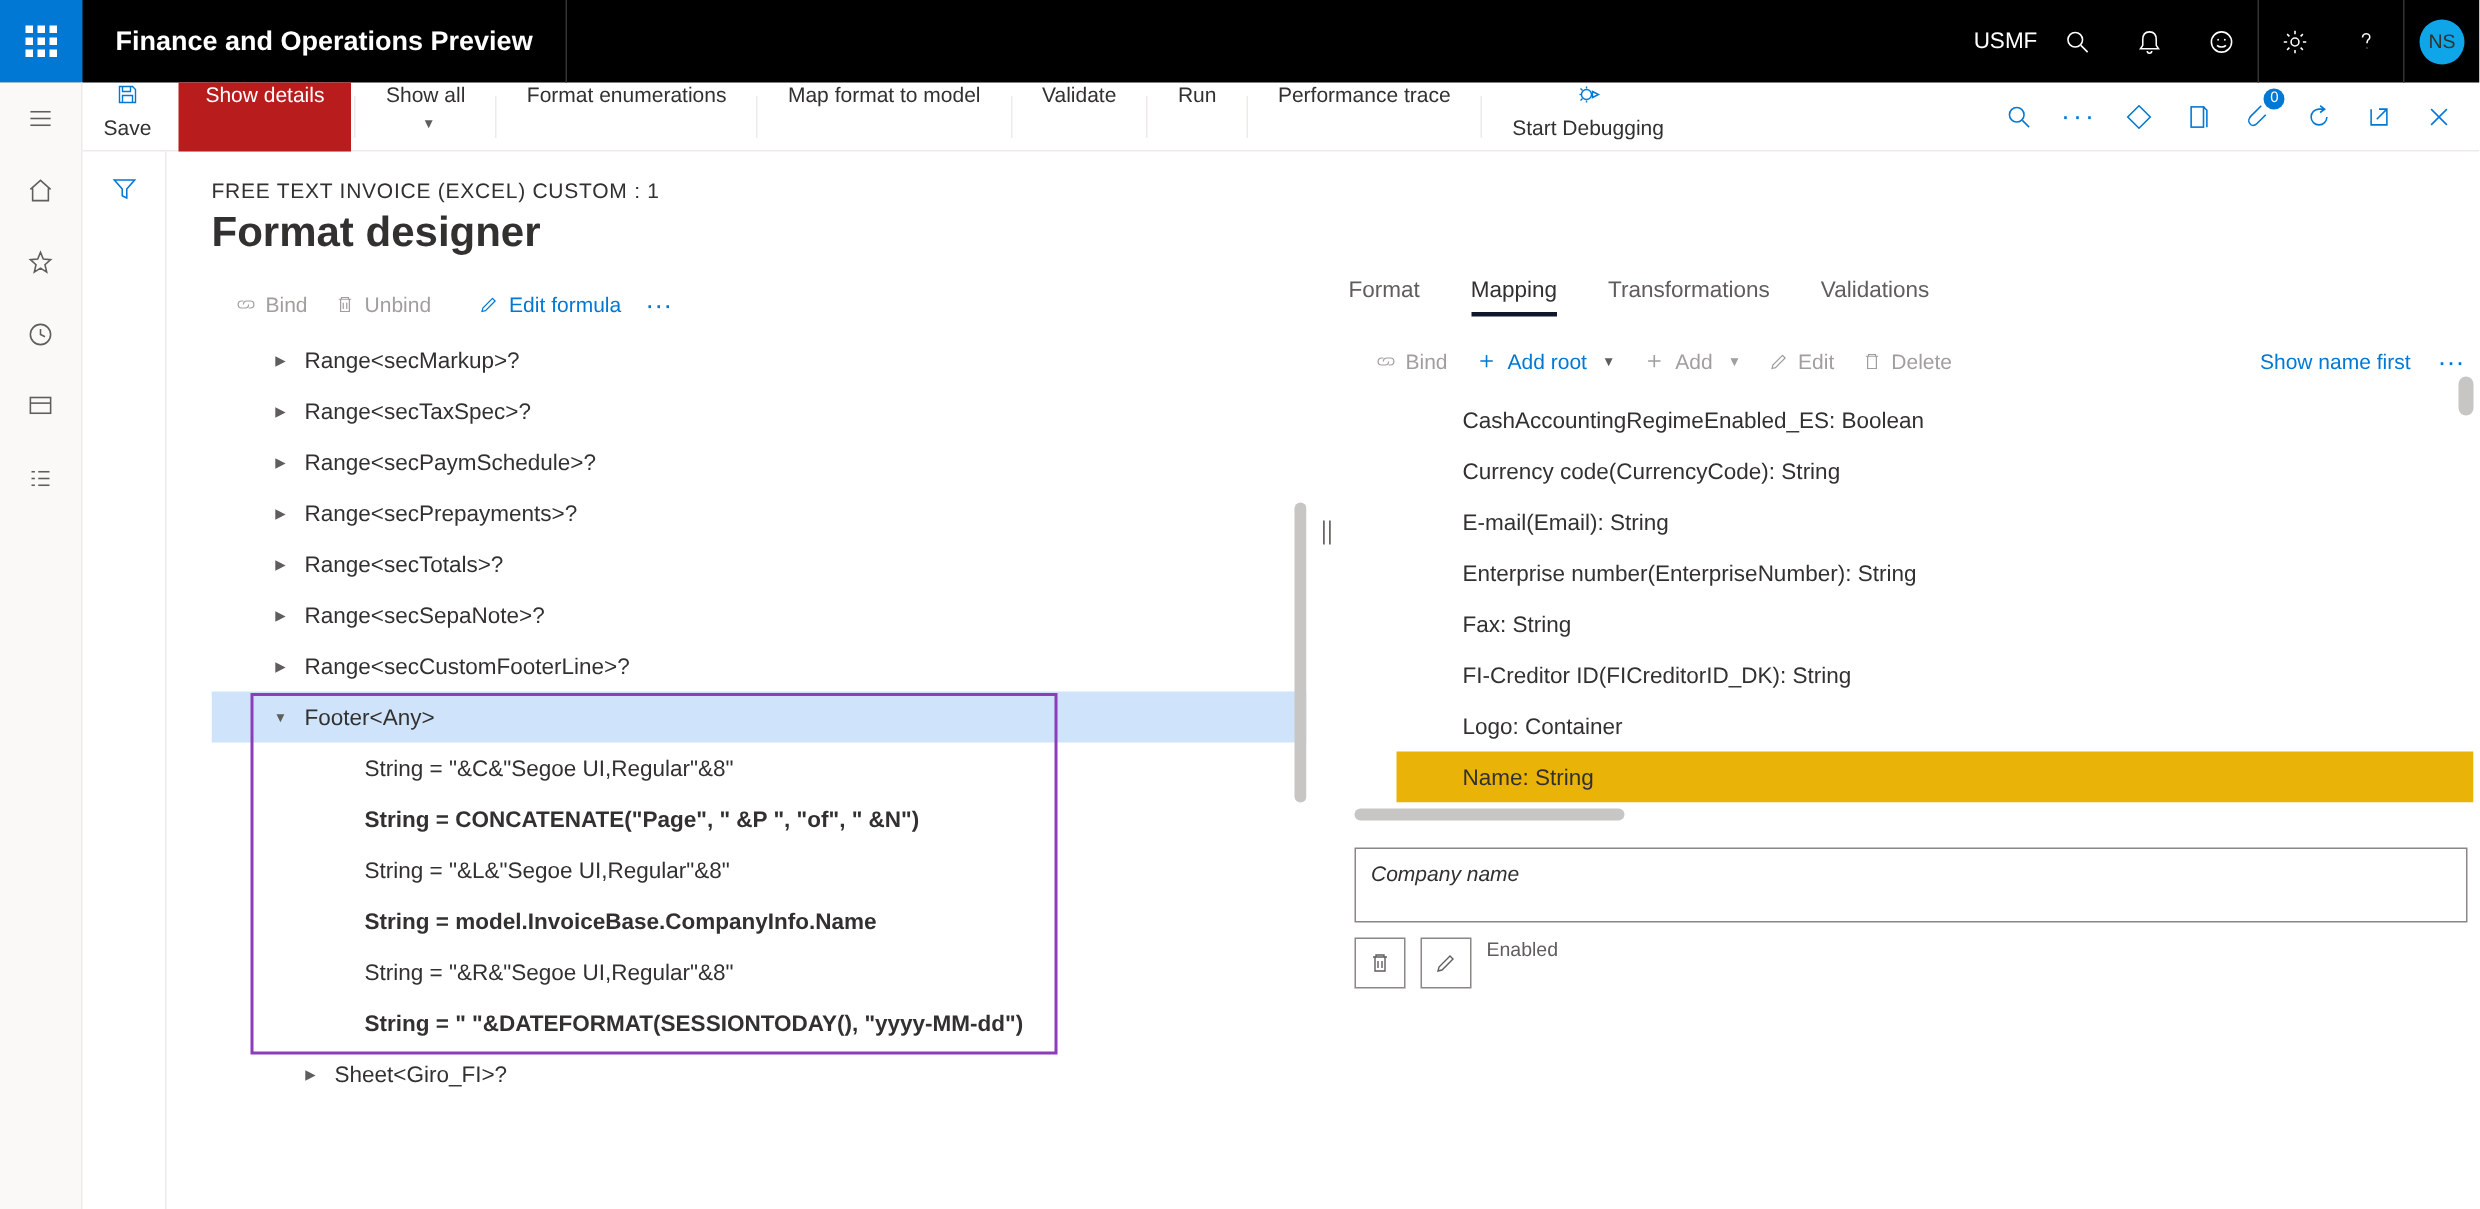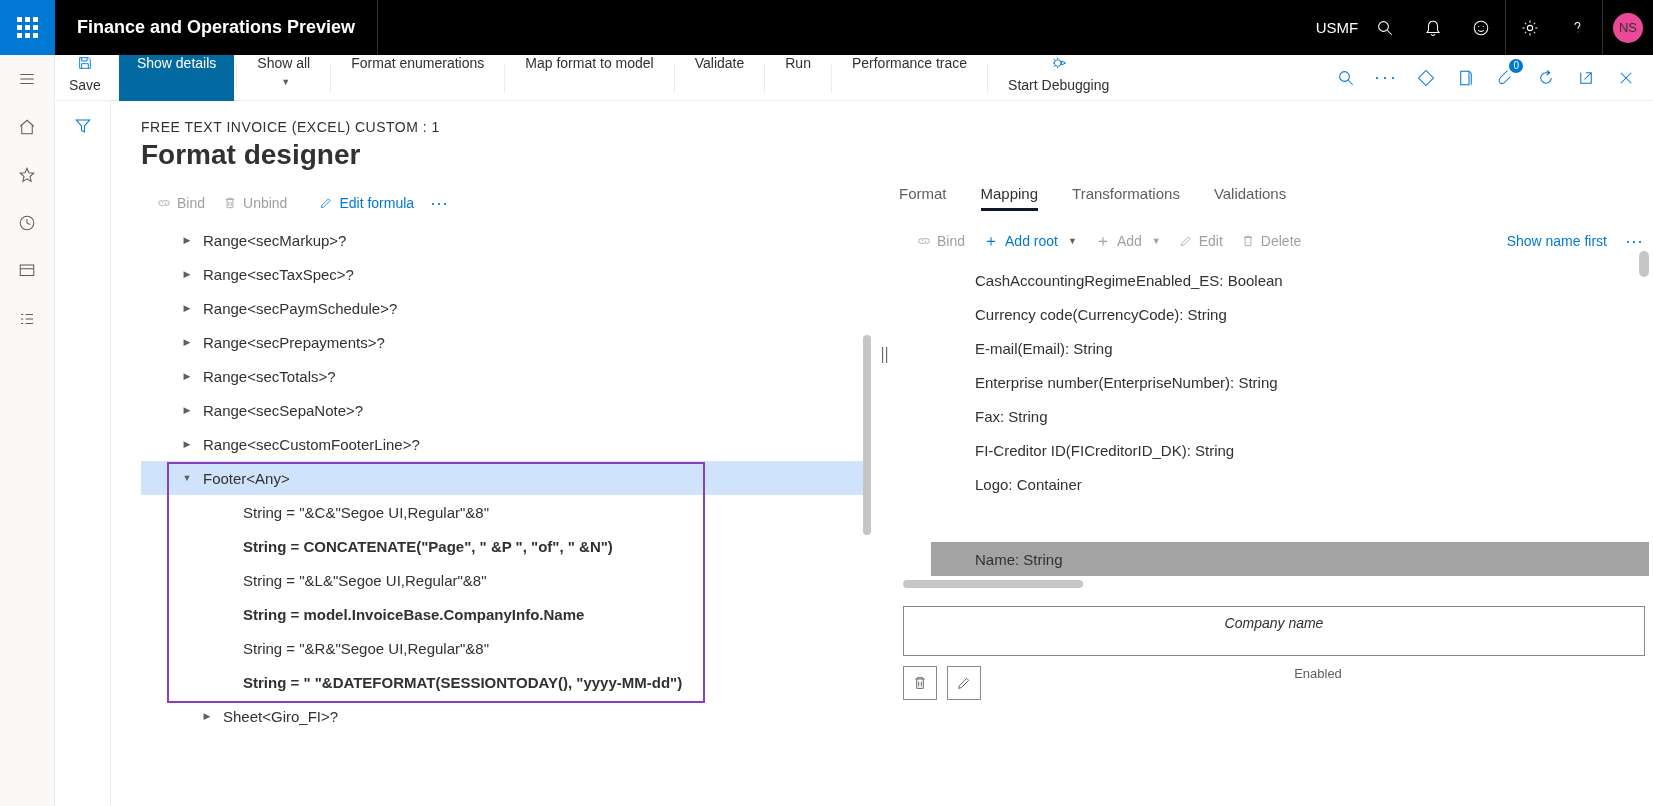--- a/index.html
+++ b/index.html
@@ -7,54 +7,54 @@
   .black-bar { display:flex; align-items:center; height:55px; background:#000; color:#fff; }
   .waffle-btn { width:55px; height:55px; display:flex; align-items:center; justify-content:center; background:#0078d4; }
   .waffle-grid { display:grid; grid-template-columns:repeat(3,5px); grid-template-rows:repeat(3,5px); gap:3px;}
   .waffle-grid span { background:#fff; width:5px; height:5px; }
   .app-title { padding:0 22px; font-size:18px; font-weight:600; border-right:1px solid #333; height:100%; display:flex; align-items:center;}
   .bb-spacer { flex:1; }
   .bb-right { display:flex; align-items:center; height:100%;}
   .bb-item { width:48px; height:55px; display:flex; align-items:center; justify-content:center; color:#fff; }
   .bb-text { padding:0 12px; font-size:15px; }
   .bb-sep { width:1px; height:55px; background:#333;}
-  .avatar { width:30px; height:30px; border-radius:50%; background:#ec4899; color:#323130; display:flex; align-items:center; justify-content:center; font-size:13px; font-weight:500; margin:0 10px;}
+  .avatar { width:30px; height:30px; border-radius:50%; background:#0ea5e9; color:#323130; display:flex; align-items:center; justify-content:center; font-size:13px; font-weight:500; margin:0 10px;}
   .icon-svg { width:18px; height:18px; }
   .stroke-white { stroke:#fff; fill:none; stroke-width:1.4;}
   .stroke-blue  { stroke:#0078d4; fill:none; stroke-width:1.4;}
   .stroke-gray  { stroke:#605e5c; fill:none; stroke-width:1.4;}
   .fill-white { fill:#fff;}
   
   .shell { display:flex; height:calc(100vh - 55px);}
   .left-rail { width:55px; background:#faf9f8; border-right:1px solid #edebe9; display:flex; flex-direction:column; align-items:center; padding-top:0;}
   .rail-item { width:55px; height:48px; display:flex; align-items:center; justify-content:center; color:#605e5c;}
   
   .main { flex:1; display:flex; flex-direction:column; min-width:0;}
   .action-bar { height:46px; border-bottom:1px solid #edebe9; display:flex; align-items:center; padding:0 0 0 0;}
   .ab-item { padding:0 18px; height:46px; display:flex; align-items:center; gap:6px; color:#323130; font-size:14px; white-space:nowrap;flex-direction:column;}
-  .ab-item.primary { background:#0369a1; color:#fff; }
+  .ab-item.primary { background:#b91c1c; color:#fff; }
   .ab-sep { width:1px; height:28px; background:#edebe9; margin:0 2px;}
   .ab-right { margin-left:auto; display:flex; align-items:center; padding-right:8px; gap:2px;}
   .ab-right .ab-icon-btn { width:38px; height:46px; display:flex; align-items:center; justify-content:center; position:relative;}
   .ab-save-icon { width:16px; height:16px;}
   
   .content { flex:1; display:flex; min-height:0;}
   .filter-col { width:56px; border-right:1px solid #edebe9; display:flex; justify-content:center; padding-top:16px;}
   
   .workspace { flex:1; display:flex; flex-direction:column; min-width:0; padding:18px 0 0 30px;}
   .breadcrumb-text { font-size:14px; color:#323130; letter-spacing:0.5px;}
   .page-title { font-size:28px; font-weight:600; margin:4px 0 14px 0;}
   
   .tool-row { display:flex; align-items:center; gap:2px; padding:6px 0 8px 8px;}
   .tool-btn { display:flex; align-items:center; gap:6px; padding:4px 8px; color:#323130;}
   .tool-btn.disabled { color:#a19f9d;}
   .tool-btn.link { color:#0078d4;}
   .ellipsis { color:#0078d4; font-size:18px; padding:0 6px;}
   
-  .split { flex:1; display:flex; min-height:0;text-align:center;}
+  .split { flex:1; display:flex; min-height:0;}
   .left-pane { width:730px; min-width:730px; overflow:hidden; position:relative;}
   .tree { font-size:15px; padding-top:0;}
   .tree-row { display:flex; align-items:center; height:34px; position:relative; white-space:nowrap;}
   .tree-row.selected { background:#cfe4fa;}
   .expand-caret { width:12px; display:inline-flex; justify-content:center; font-size:10px; color:#605e5c; margin-right:10px;}
   .expand-caret.open::before { content:"▼"; font-size:9px;}
   .expand-caret.closed::before { content:"▶"; font-size:9px; color:#605e5c;}
   .tree-label { }
   .tree-label.bold { font-weight:600;}
   .left-scroll { position:absolute; right:0; top:150px; width:8px; height:200px; background:#c8c6c4; border-radius:4px;}
@@ -67,21 +67,21 @@
   .tab { padding-bottom:6px; }
   .tab.active { color:#323130; border-bottom:3px solid #0f172a; font-weight:400;}
   
   .map-tool { display:flex; align-items:center; gap:6px; padding:8px 0 10px 12px;}
   .map-tool .tool-btn { padding:4px 6px;}
   .map-tool .link-blue { color:#0078d4;}
   .map-tool .spacer { flex:1;}
   
   .map-list { flex:0 0 auto; overflow:hidden; padding-left:32px; font-size:15px;}
   .map-row { display:flex; align-items:center; height:34px; padding-left:44px; }
-  .map-row.selected { background:#a3a3a3;margin-top:41px;}
+  .map-row.selected { background:#eab308;}
   .map-row .expand-caret { margin-right:12px;}
   .map-row.has-caret { padding-left:20px;}
   .h-scroll { height:8px; background:#c8c6c4; border-radius:4px; margin:4px 0 12px 4px; width:180px;}
   .v-scroll-right { position:absolute; right:4px; top:66px; width:10px; height:26px; background:#c8c6c4; border-radius:5px;}
   
   .form-box { border:1px solid #8a8886; margin:6px 4px 10px 4px; padding:8px 10px 24px 10px; font-size:14px; color:#323130;font-style:italic;}
   
   .bottom-actions { display:flex; gap:10px; padding:0 4px 20px 4px; align-items:flex-start;}
   .sq-btn { width:34px; height:34px; border:1px solid #8a8886; display:flex; align-items:center; justify-content:center;}
   .enabled-col { flex:1;}

